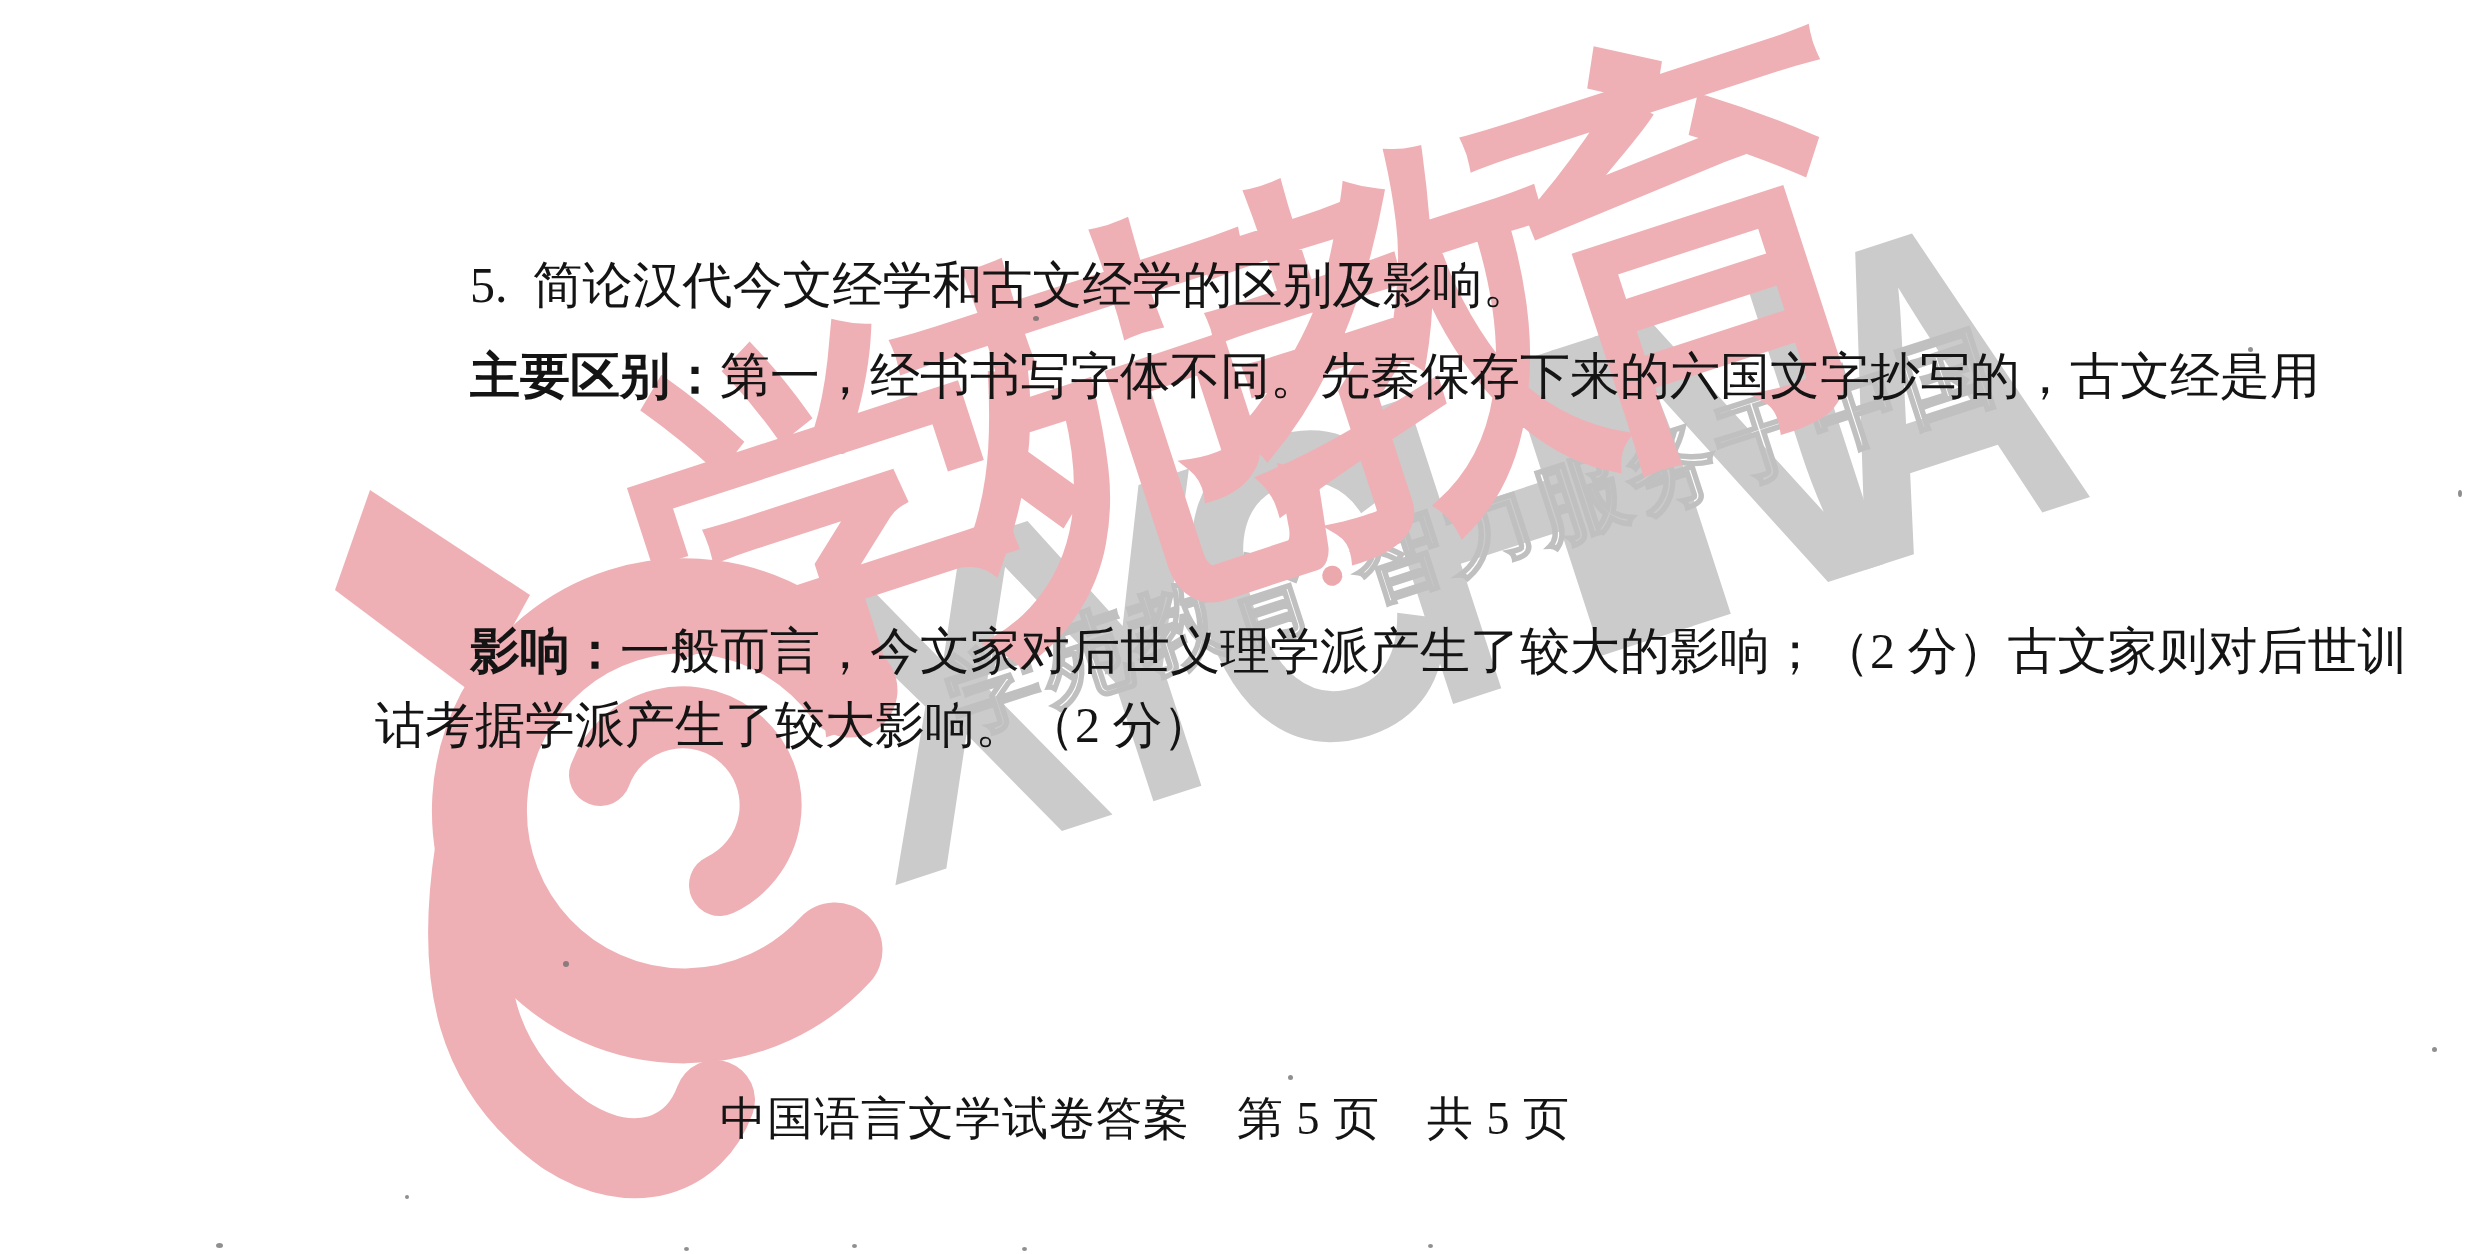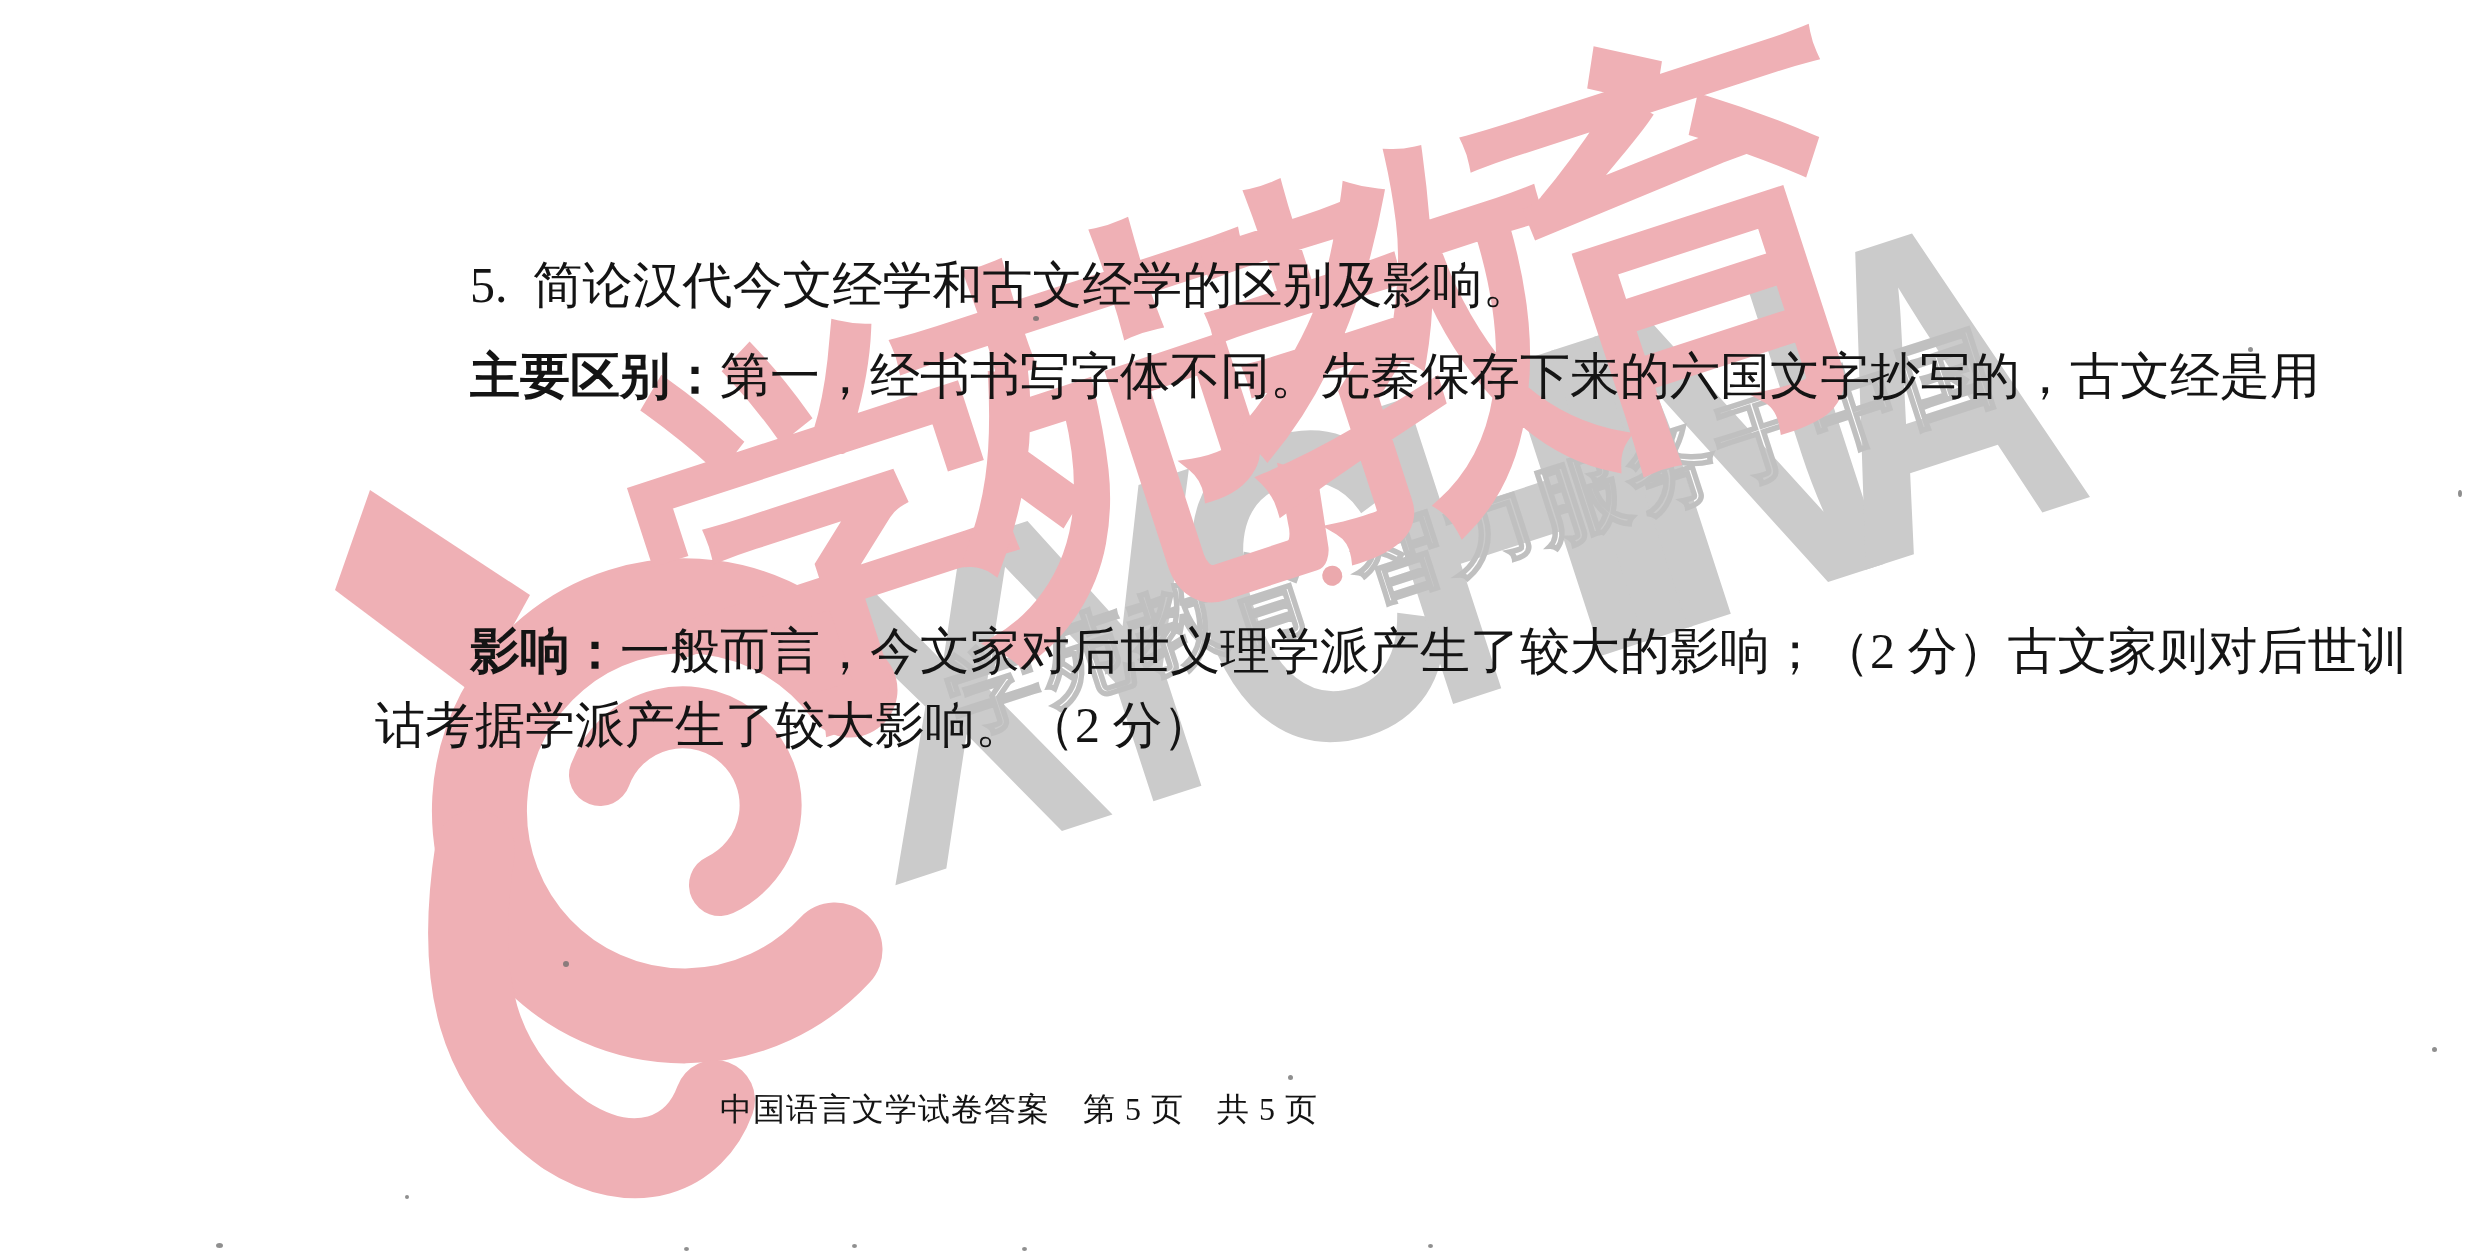--- a/index.html
+++ b/index.html
@@ -47,21 +47,21 @@
   
   .line{
     position:absolute;left:375px;
     font-size:50px;line-height:1.28;letter-spacing:0;
     font-weight:500;white-space:pre;
   }
   .line .lead{font-weight:800;margin-top:40px;}
   .line.indent{left:470px;}
   .footer{
     position:absolute;left:720px;top:1088px;
-    font-size:32px;font-weight:500;white-space:pre;letter-spacing:1px;
+    font-size:46px;font-weight:500;white-space:pre;letter-spacing:1px;
   }
   
   .speck{position:absolute;background:#6a6a6a;border-radius:50%;opacity:.75;}
 </style>
 </head>
 <body>
 
 <div class="page">
 
   <div class="wm">

